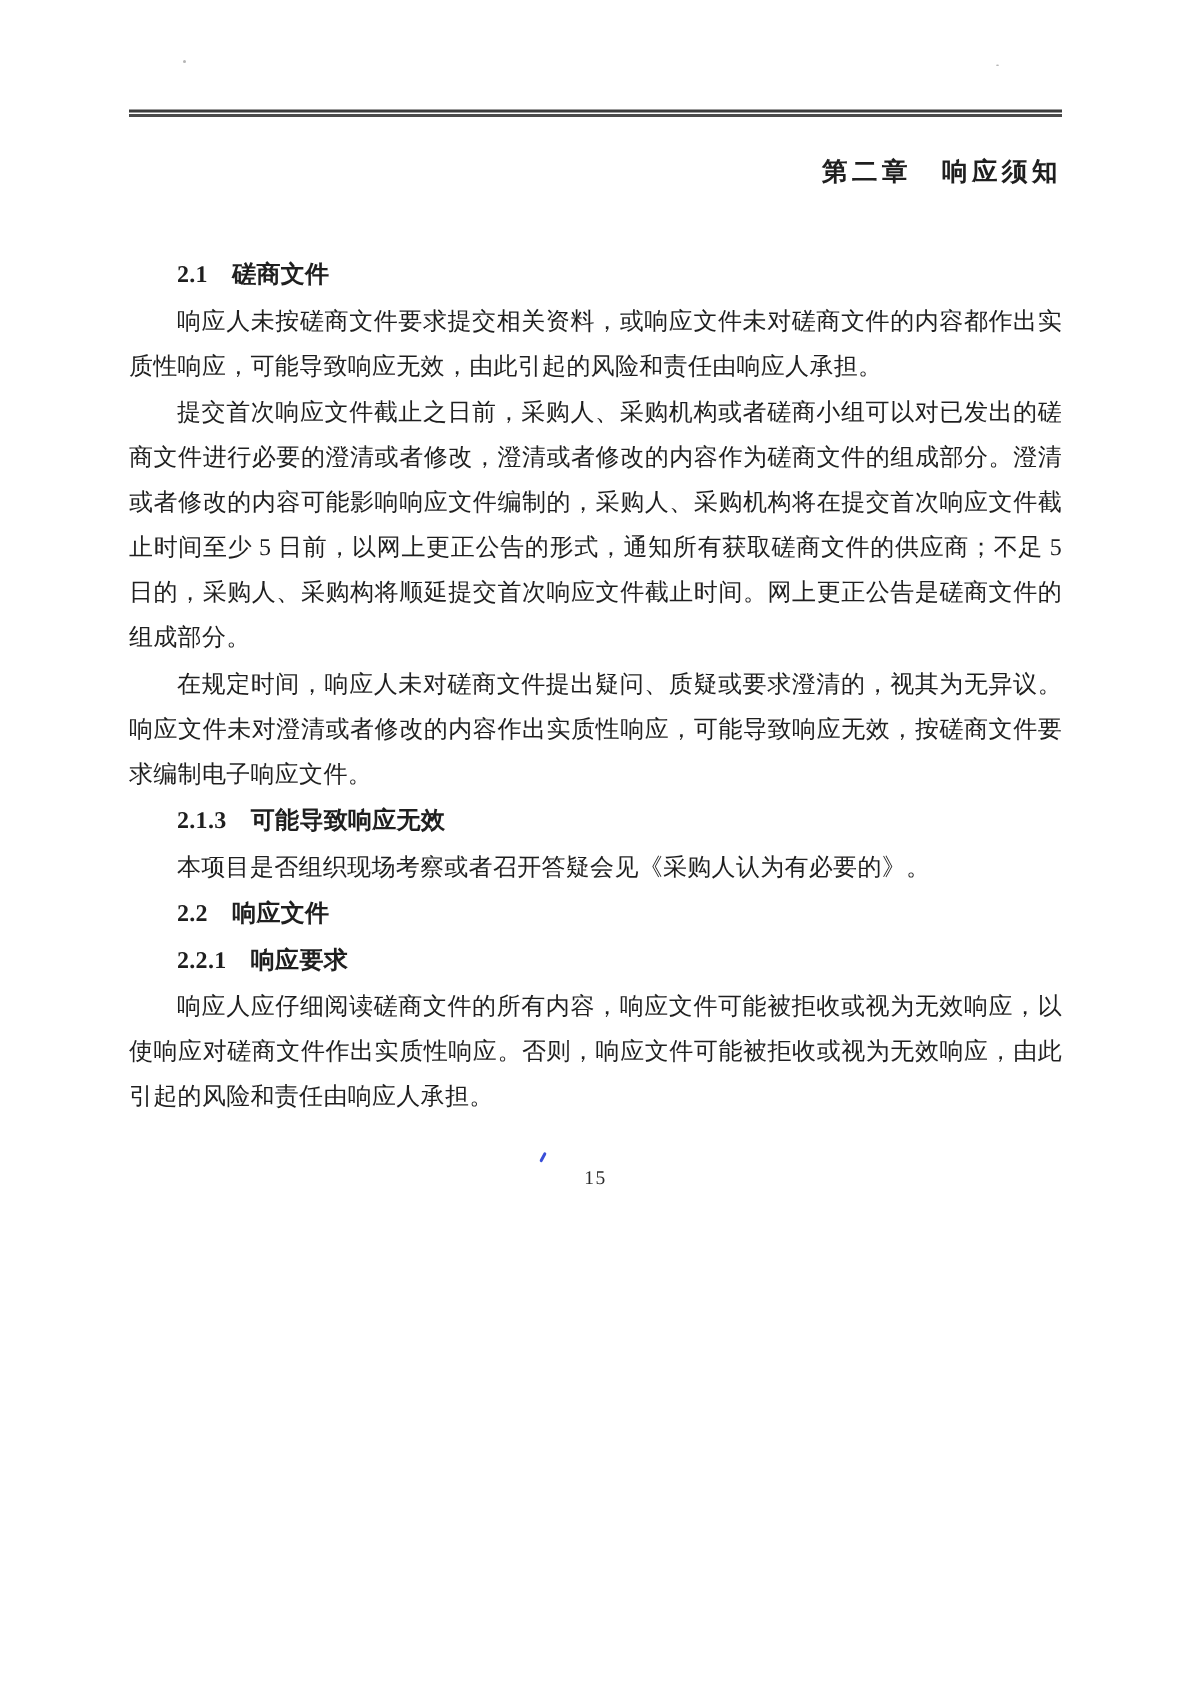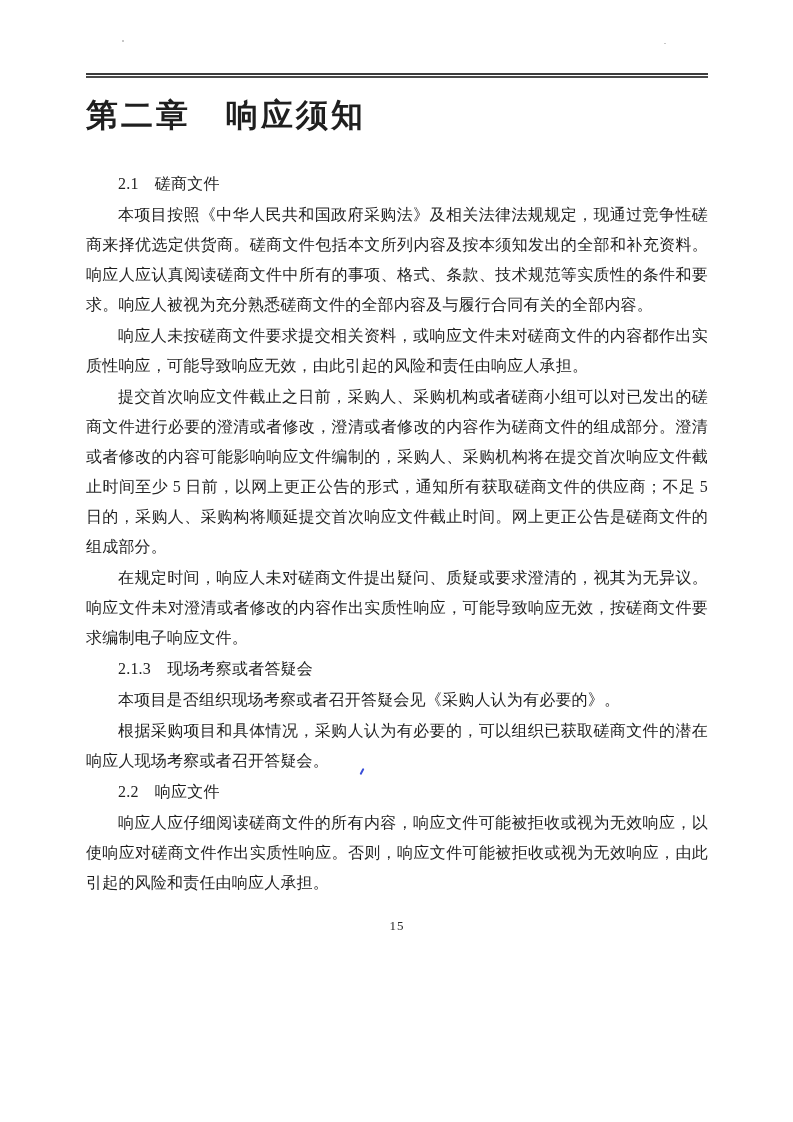--- a/index.html
+++ b/index.html
@@ -21,43 +21,43 @@
     width: 622px;
   }
   .rule {
     margin-top: 73px;
     height: 1px;
     border-top: 2px solid #3b3b3b;
     border-bottom: 2px solid #4a4a4a;
   }
   .title {
     margin: 20px 0 0 0;
-    font-size: 32px;
+    font-size: 17px;
     font-weight: bold;
     line-height: 34px;
-    text-align: left;
+    text-align: right;
     letter-spacing: 3px;
   }
   .block {
     font-size: 16px;
     line-height: 30px;
     letter-spacing: 0.2px;
     margin: 1px 0;
   }
   .block.first { margin-top: 37px; }
   .h1, .h2 {
-    font-weight: normal;
+    font-weight: bold;
     padding-left: 2em;
   }
   .para {
     text-indent: 2em;
     text-align: justify;
   }
   .pagenum {
-    margin-top: 18px;
+    margin-top: 28px;
     text-align: center;
     font-size: 13px;
     line-height: 20px;
     color: #2a2a2a;
     letter-spacing: 1px;
   }
   
   .speck {
     position: absolute;
     background: #b5b5b5;
@@ -77,28 +77,27 @@
 <body>
 
 <div class="page">
   <div class="content">
 
     <div class="rule"></div>
 
     <h1 class="title">第二章　响应须知</h1>
 
     <div class="block h1 first">2.1　磋商文件</div>
-    <div class="block para">本项目按照《中华人民共和国政府采购法》及相关法律法规规定，现通过竞争性磋商来择优选定供货商。磋商文件包括本文所列内容及按本须知发出的全部和补充资料。响应人应认真阅读磋商文件中所有的事项、格式、条款、技术规范等实质性的条件和要求。响应人被视为充分熟悉磋商文件的全部内容及与履行合同有关的全部内容。</div>
     <div class="block para">响应人未按磋商文件要求提交相关资料，或响应文件未对磋商文件的内容都作出实质性响应，可能导致响应无效，由此引起的风险和责任由响应人承担。</div>
     <div class="block para">提交首次响应文件截止之日前，采购人、采购机构或者磋商小组可以对已发出的磋商文件进行必要的澄清或者修改，澄清或者修改的内容作为磋商文件的组成部分。澄清或者修改的内容可能影响响应文件编制的，采购人、采购机构将在提交首次响应文件截止时间至少 5 日前，以网上更正公告的形式，通知所有获取磋商文件的供应商；不足 5 日的，采购人、采购构将顺延提交首次响应文件截止时间。网上更正公告是磋商文件的组成部分。</div>
     <div class="block para">在规定时间，响应人未对磋商文件提出疑问、质疑或要求澄清的，视其为无异议。响应文件未对澄清或者修改的内容作出实质性响应，可能导致响应无效，按磋商文件要求编制电子响应文件。</div>
-    <div class="block h2">2.1.3　现场考察或者答疑会</div>
+    <div class="block h2">2.1.3　可能导致响应无效</div>
     <div class="block para">本项目是否组织现场考察或者召开答疑会见《采购人认为有必要的》。</div>
-    <div class="block para">根据采购项目和具体情况，采购人认为有必要的，可以组织已获取磋商文件的潜在响应人现场考察或者召开答疑会。</div>
     <div class="block h1">2.2　响应文件</div>
+    <div class="block h2">2.2.1　响应要求</div>
     <div class="block para">响应人应仔细阅读磋商文件的所有内容，响应文件可能被拒收或视为无效响应，以使响应对磋商文件作出实质性响应。否则，响应文件可能被拒收或视为无效响应，由此引起的风险和责任由响应人承担。</div>
 
     <div class="pagenum">15</div>
   </div>
 
   <span class="speck a"></span>
   <span class="speck b"></span>
   <span class="ink-mark" id="ink-mark" style="background: rgb(58, 79, 216);"></span>
 </div>
 

